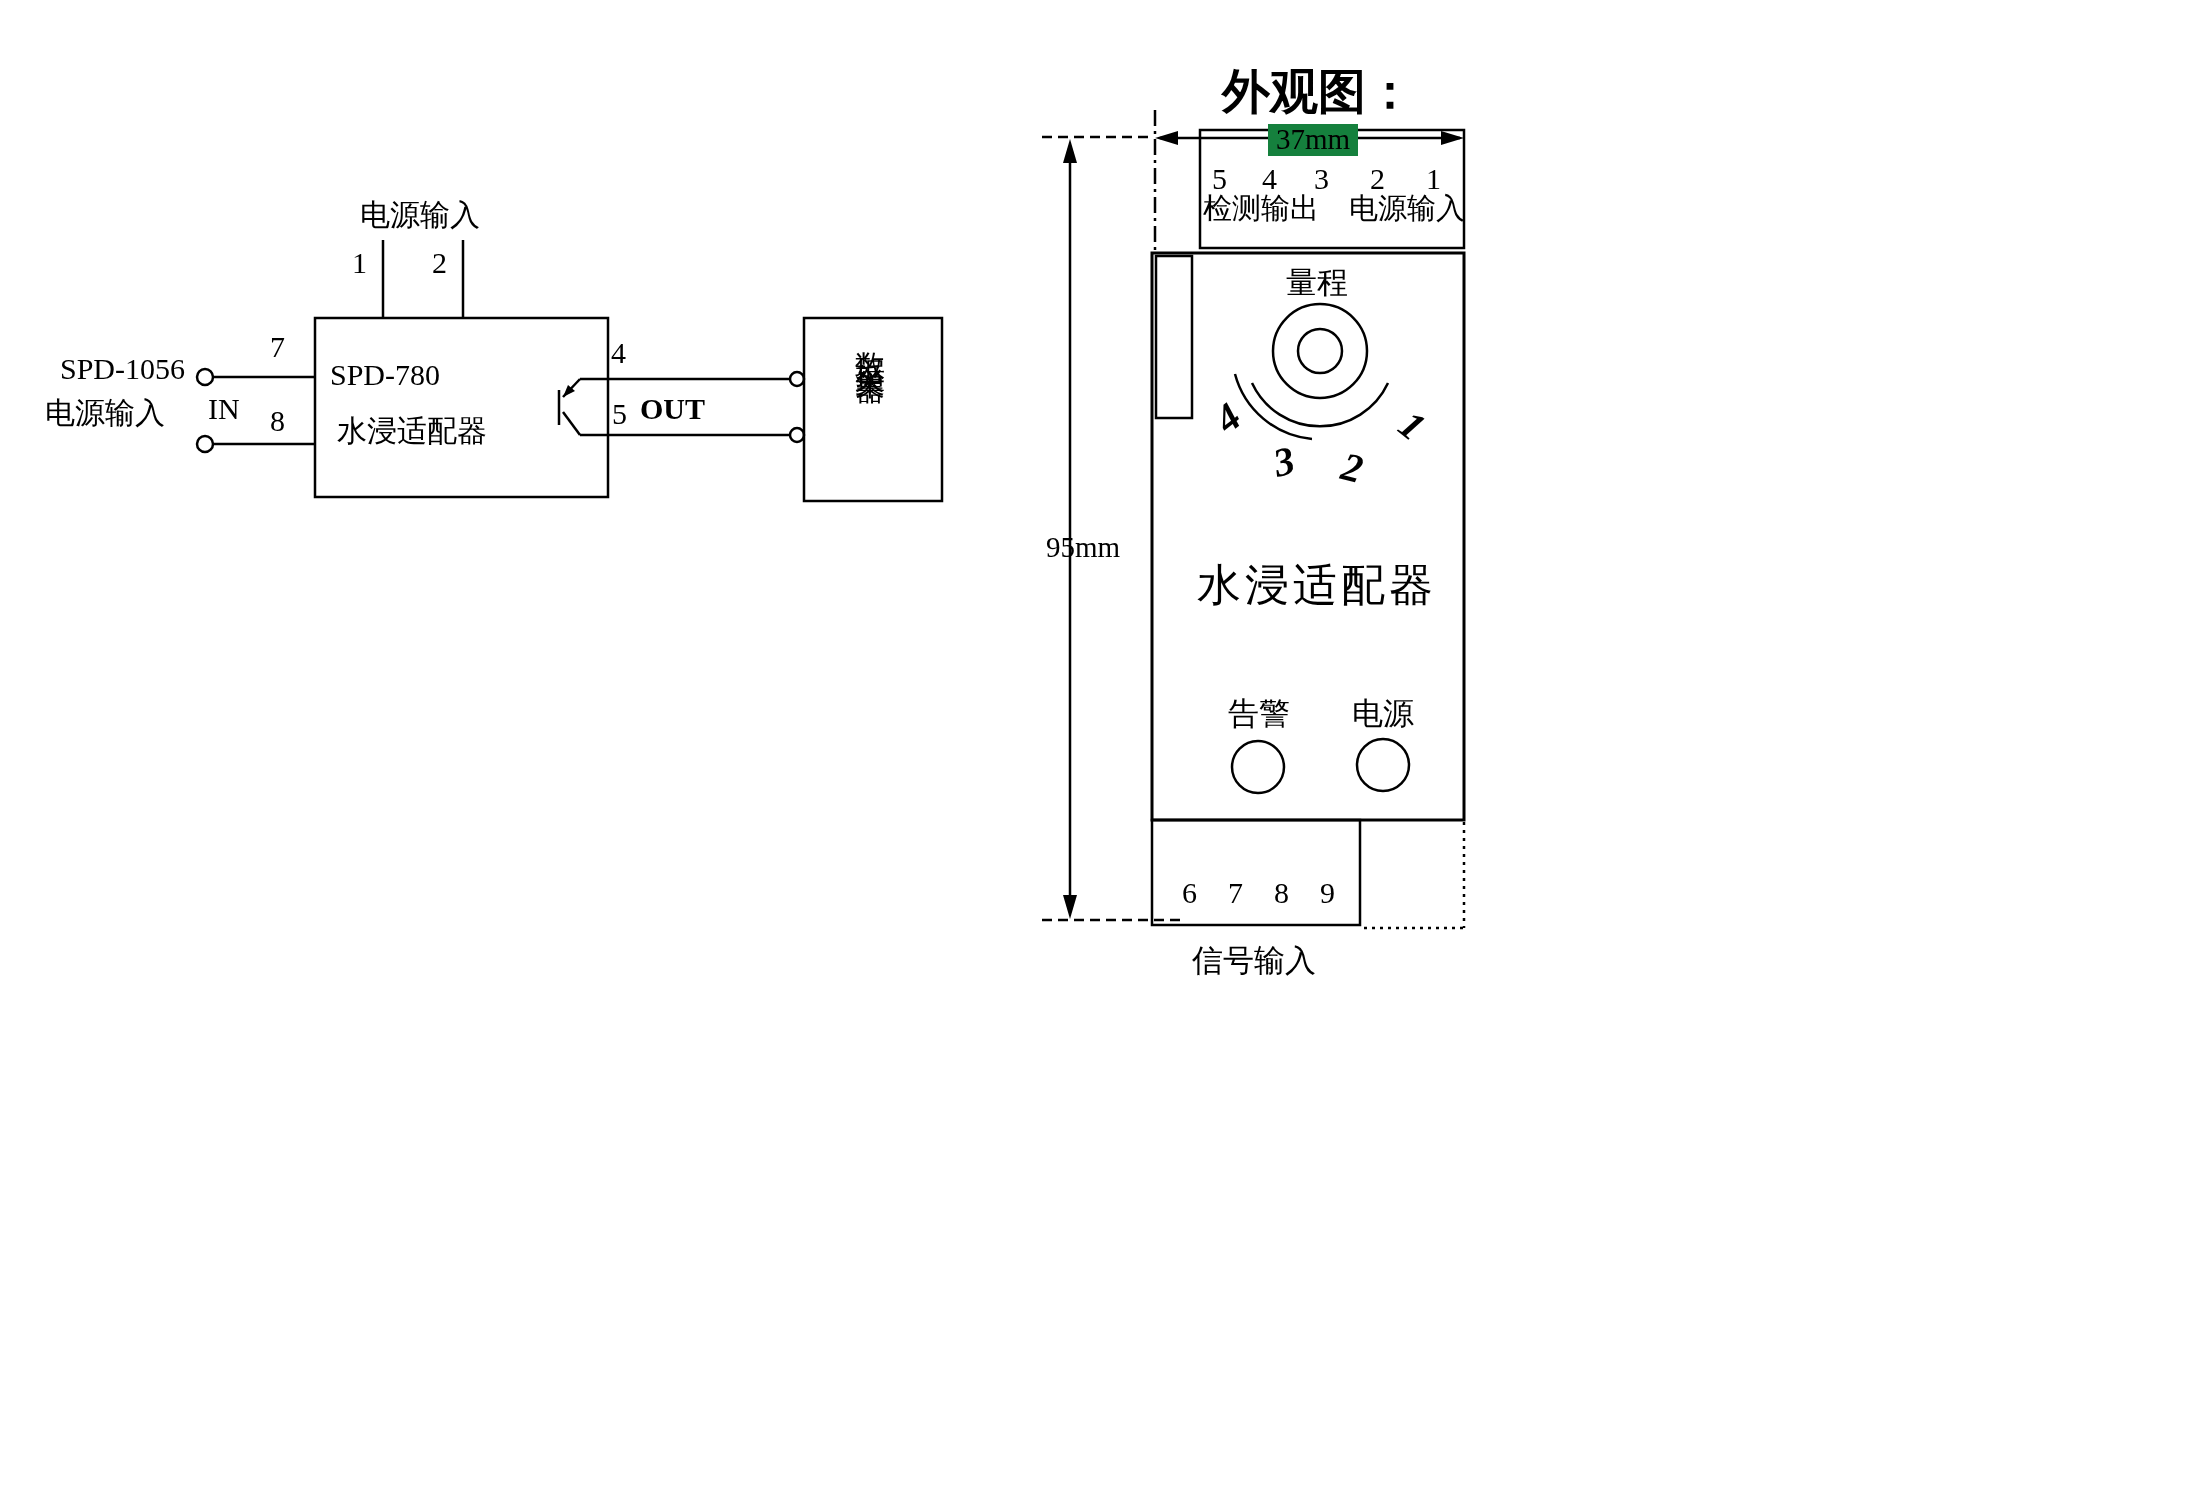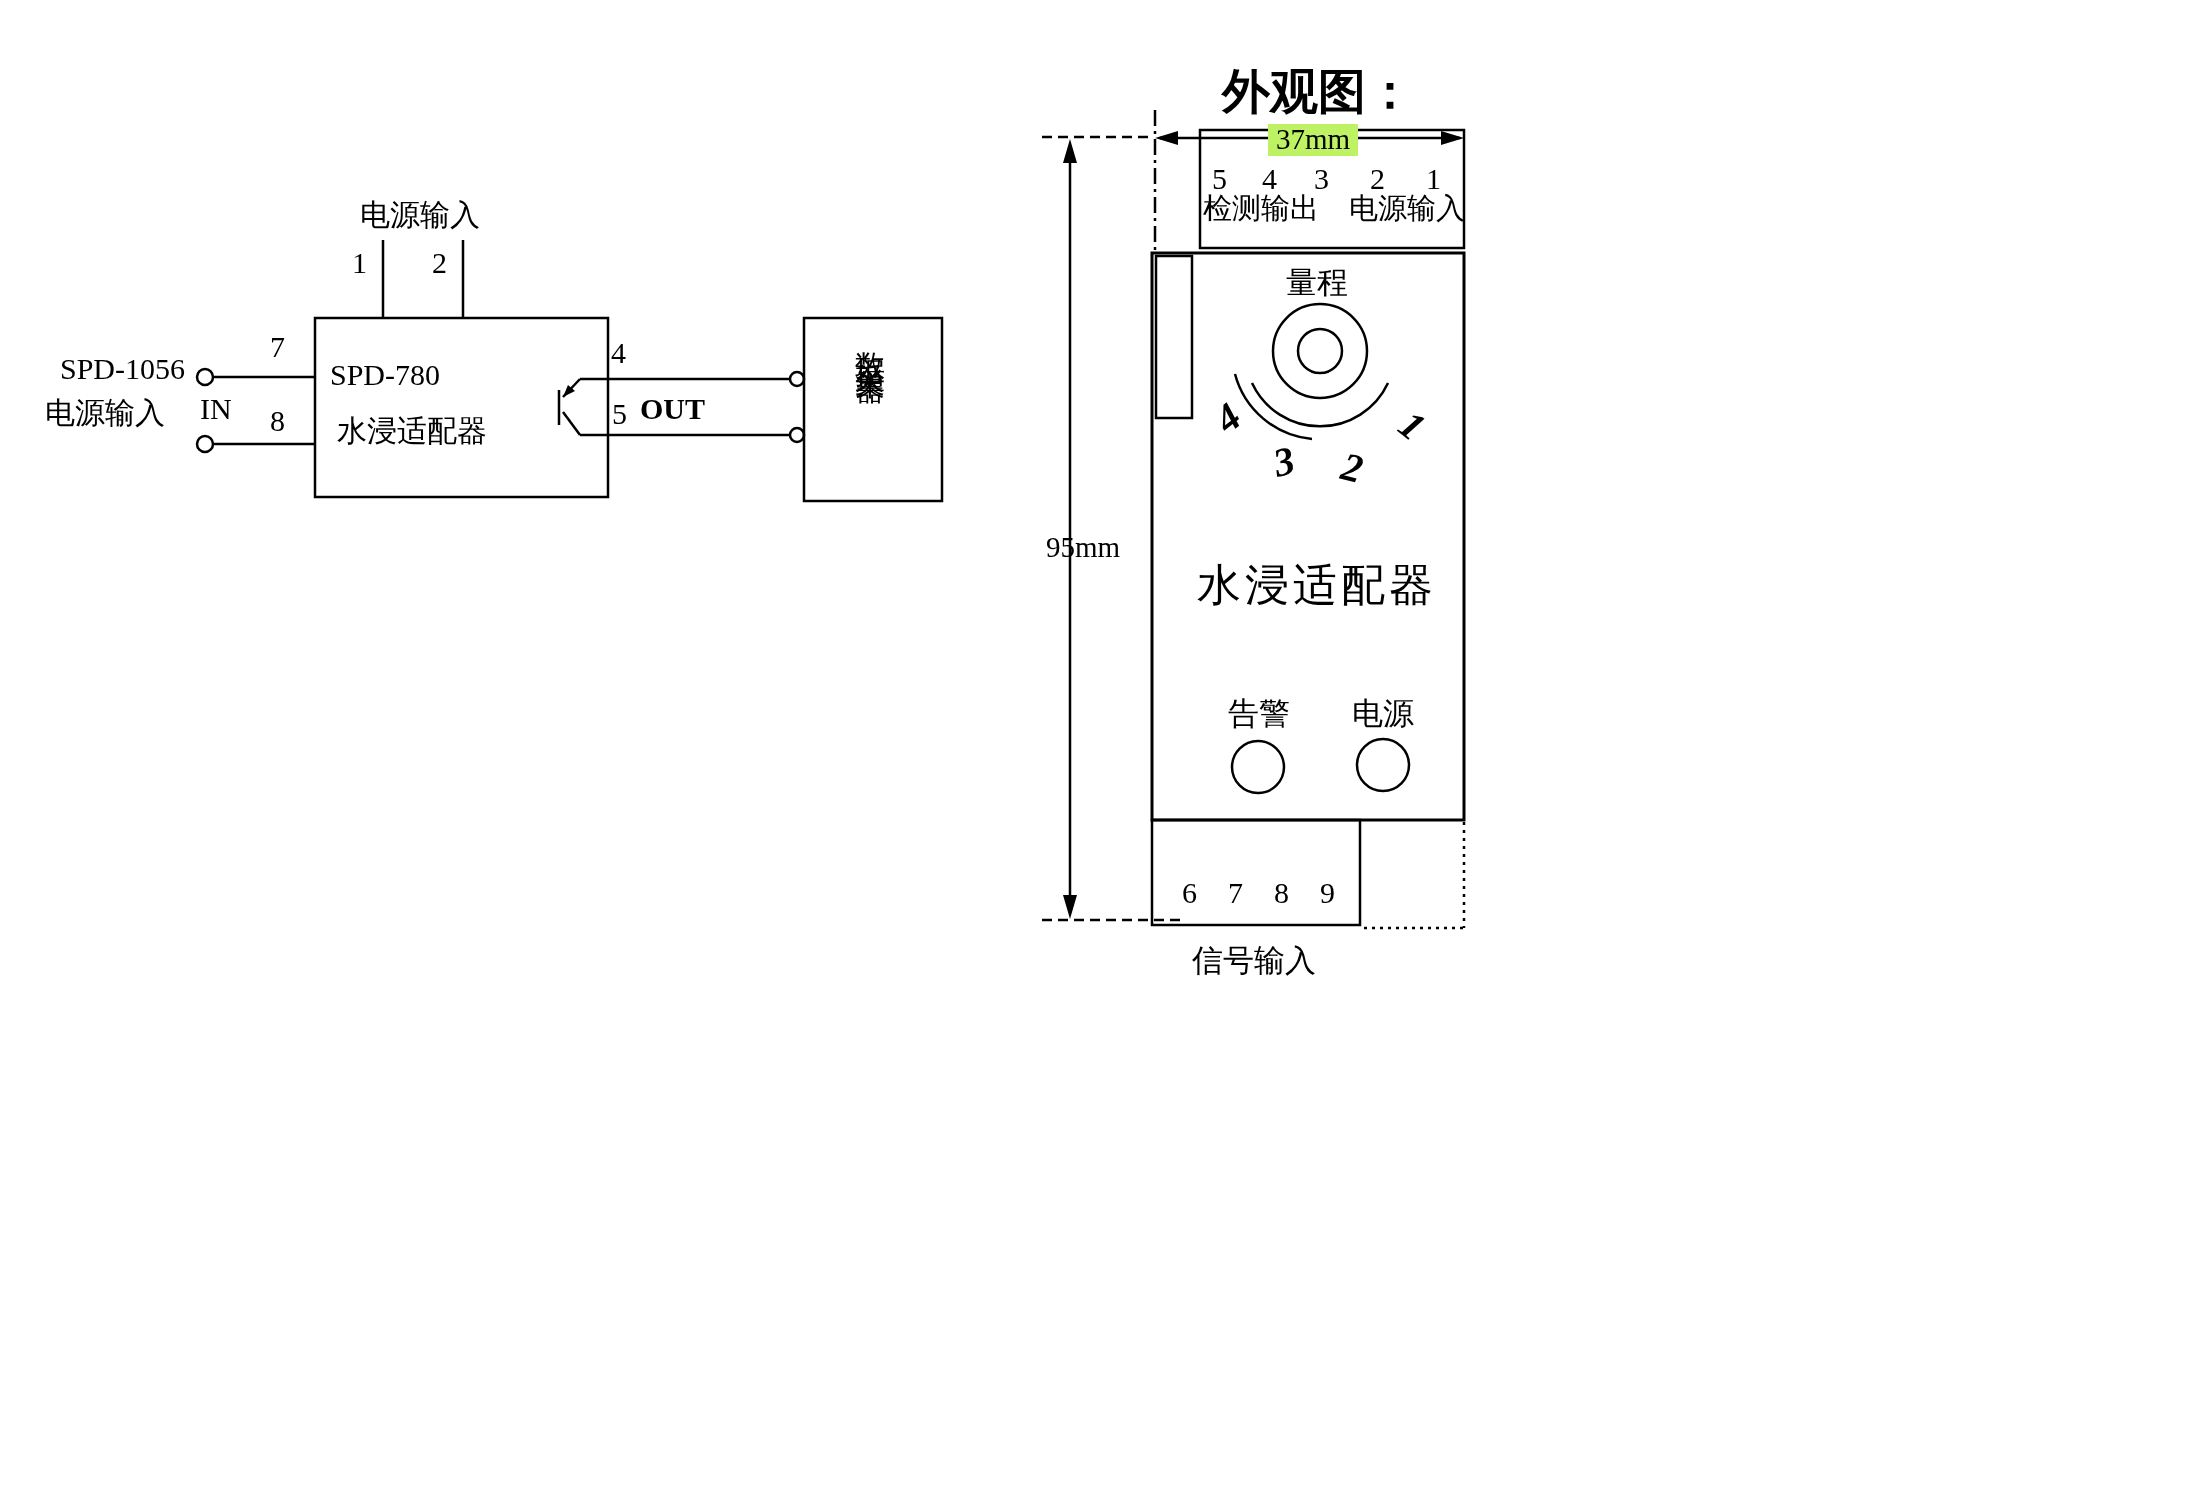--- a/index.html
+++ b/index.html
@@ -6,21 +6,21 @@
   #canvas{position:relative;width:2195px;height:1486px;background:#ffffff;overflow:hidden;
           font-family:"Liberation Serif","DejaVu Serif",serif;color:#000;}
   #shapes{position:absolute;left:0;top:0;z-index:0;}
   .lbl{position:absolute;z-index:2;white-space:nowrap;color:#000;line-height:1.1;
        font-family:"Liberation Serif","DejaVu Serif",serif;}
   .s30{font-size:30px;}
   .s29{font-size:29px;}
   .s31{font-size:31px;}
   .title{font-size:48px;font-weight:bold;margin-top:28px;}
   .bigname{font-size:44px;letter-spacing:4px;}
-  .dimtext{background:#bef264;padding:0 8px;}
+  .dimtext{background:#15803d;padding:0 8px;}
   .scale-num{font-size:40px;font-weight:bold;font-style:italic;}
   .vertical{writing-mode:vertical-rl;text-orientation:upright;letter-spacing:6px;}
 </style>
 </head>
 <body>
 
 <div id="canvas">
 
   <svg id="shapes" width="2195" height="1486" viewBox="0 0 2195 1486">
     <g fill="none" stroke="#000" stroke-width="2.5">
@@ -85,21 +85,21 @@
       <line x1="1364" y1="928" x2="1466" y2="928" stroke-dasharray="3 5"></line>
     </g>
   </svg>
 
   <div class="lbl s30" style="left:360px;top:198px;">电源输入</div>
   <div class="lbl s30" style="left:352px;top:246px;">1</div>
   <div class="lbl s30" style="left:432px;top:246px;">2</div>
 
   <div class="lbl s30" style="left:60px;top:352px;font-family:Liberation Serif, serif;">SPD-1056</div>
   <div class="lbl s30" style="left:45px;top:396px;">电源输入</div>
-  <div class="lbl s30" style="left:200px;top:392px;">IN</div>
+  <div class="lbl s30" style="left:208px;top:392px;">IN</div>
   <div class="lbl s30" style="left:270px;top:330px;">7</div>
   <div class="lbl s30" style="left:270px;top:404px;">8</div>
 
   <div class="lbl s30" style="left:330px;top:358px;">SPD-780</div>
   <div class="lbl s30" style="left:337px;top:414px;">水浸适配器</div>
 
   <div class="lbl s30" style="left:611px;top:336px;">4</div>
   <div class="lbl s30" style="left:612px;top:397px;">5</div>
   <div class="lbl s30" style="left:640px;top:392px;font-weight:bold;">OUT</div>
 

